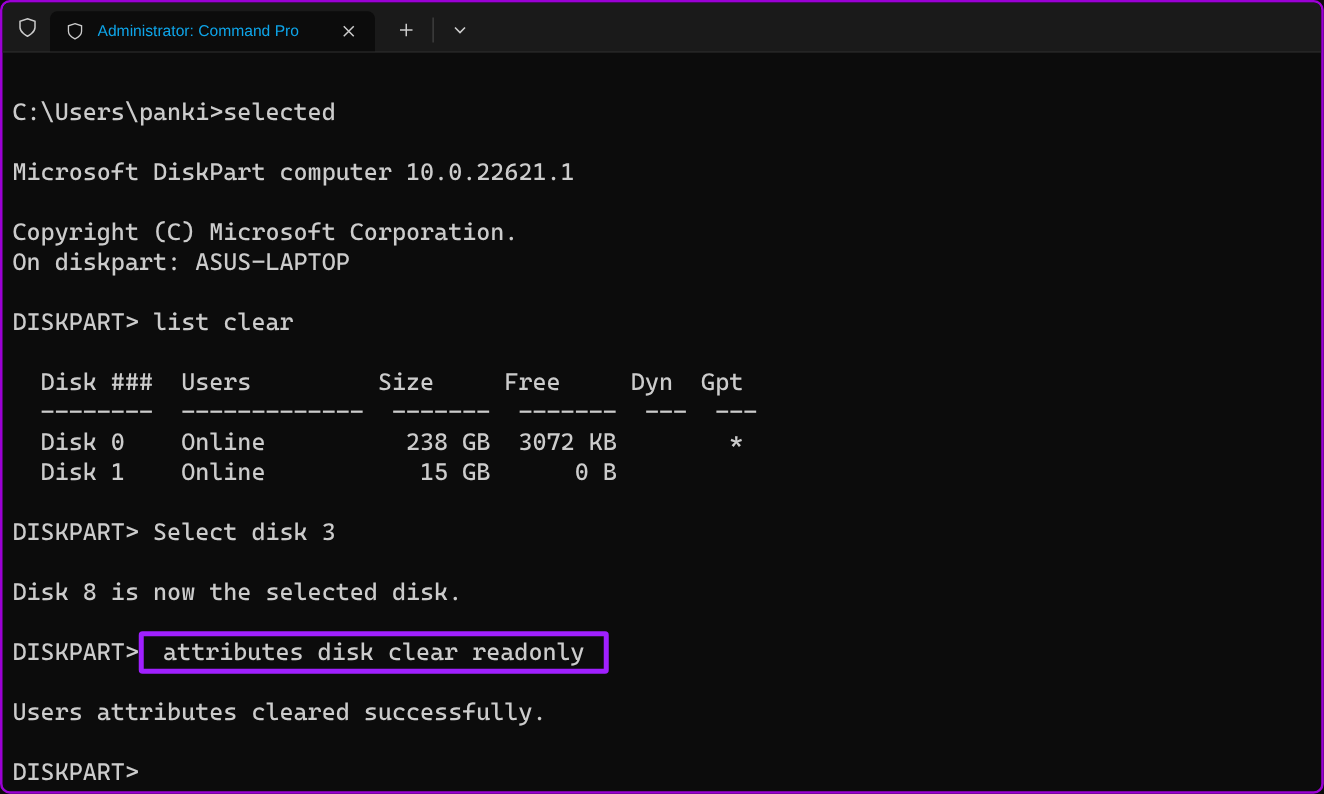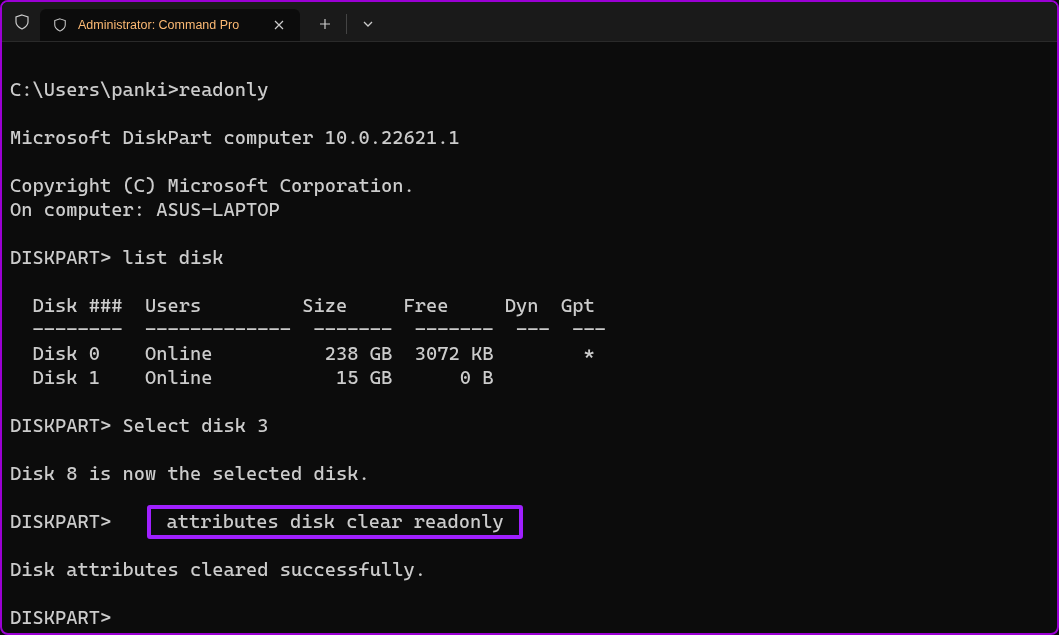--- a/index.html
+++ b/index.html
@@ -45,21 +45,21 @@
       gap: 10px;
     }
     .tab-icon {
       width: 16px;
       height: 16px;
       display: flex;
       align-items: center;
       justify-content: center;
     }
     .tab-title {
-      color: #fdba74;
+      color: #0ea5e9;
       font-size: 12.5px;
       font-family: 'Segoe UI', sans-serif;
       font-weight: 400;
       flex: 1;
       white-space: nowrap;
       overflow: hidden;
     }
     .tab-close {
       width: 18px;
       height: 18px;
@@ -97,21 +97,20 @@
       font-family: 'Cascadia Mono', 'Consolas', monospace;
       white-space: pre;
       color: #cccccc;
       font-weight: 500;
     }
     .hl-box {
       border: 4px solid #a020ff;
       padding: 1px 4px 2px 4px;
       border-radius: 3px;
       display: inline;
-      margin-left: 36px;
     }
   </style>
 </head>
 <body>
 
 <div class="titlebar">
   <div class="titlebar-icon">
     <svg width="16" height="16" viewBox="0 0 16 16">
       <path d="M8 1 L14 3 L14 8 C14 12 8 15 8 15 C8 15 2 12 2 8 L2 3 Z" fill="none" stroke="#cccccc" stroke-width="1.2"></path>
     </svg>
@@ -138,36 +137,36 @@
     <div class="tb-divider"></div>
     <div class="tb-btn">
       <svg width="12" height="12" viewBox="0 0 12 12">
         <path d="M2 4 L6 8 L10 4" fill="none" stroke="#cccccc" stroke-width="1.3"></path>
       </svg>
     </div>
   </div>
 </div>
 
 <div class="terminal">
-<span><span>C:\Users\panki&gt;</span><span>readonly</span></span>
+<span><span>C:\Users\panki&gt;</span><span>selected</span></span>
 
 <span>Microsoft DiskPart computer 10.0.22621.1</span>
 
 <span>Copyright (C) Microsoft Corporation.</span>
-<span>On computer: ASUS-LAPTOP</span>
+<span>On diskpart: ASUS-LAPTOP</span>
 
-<span><span>DISKPART&gt;</span><span> list disk</span></span>
+<span><span>DISKPART&gt;</span><span> list clear</span></span>
 
 <span>  Disk ###  Users         Size     Free     Dyn  Gpt</span>
 <span>  --------  -------------  -------  -------  ---  ---</span>
 <span>  Disk 0    Online          238 GB  3072 KB        *</span>
 <span>  Disk 1    Online           15 GB      0 B</span>
 
 <span><span>DISKPART&gt;</span><span> Select disk 3</span></span>
 
 <span>Disk 8 is now the selected disk.</span>
 
 <span><span>DISKPART&gt;</span><span class="hl-box"> attributes disk clear readonly </span></span>
 
-<span>Disk attributes cleared successfully.</span>
+<span>Users attributes cleared successfully.</span>
 
 <span>DISKPART&gt;</span>
 </div>
 
 </body></html>

